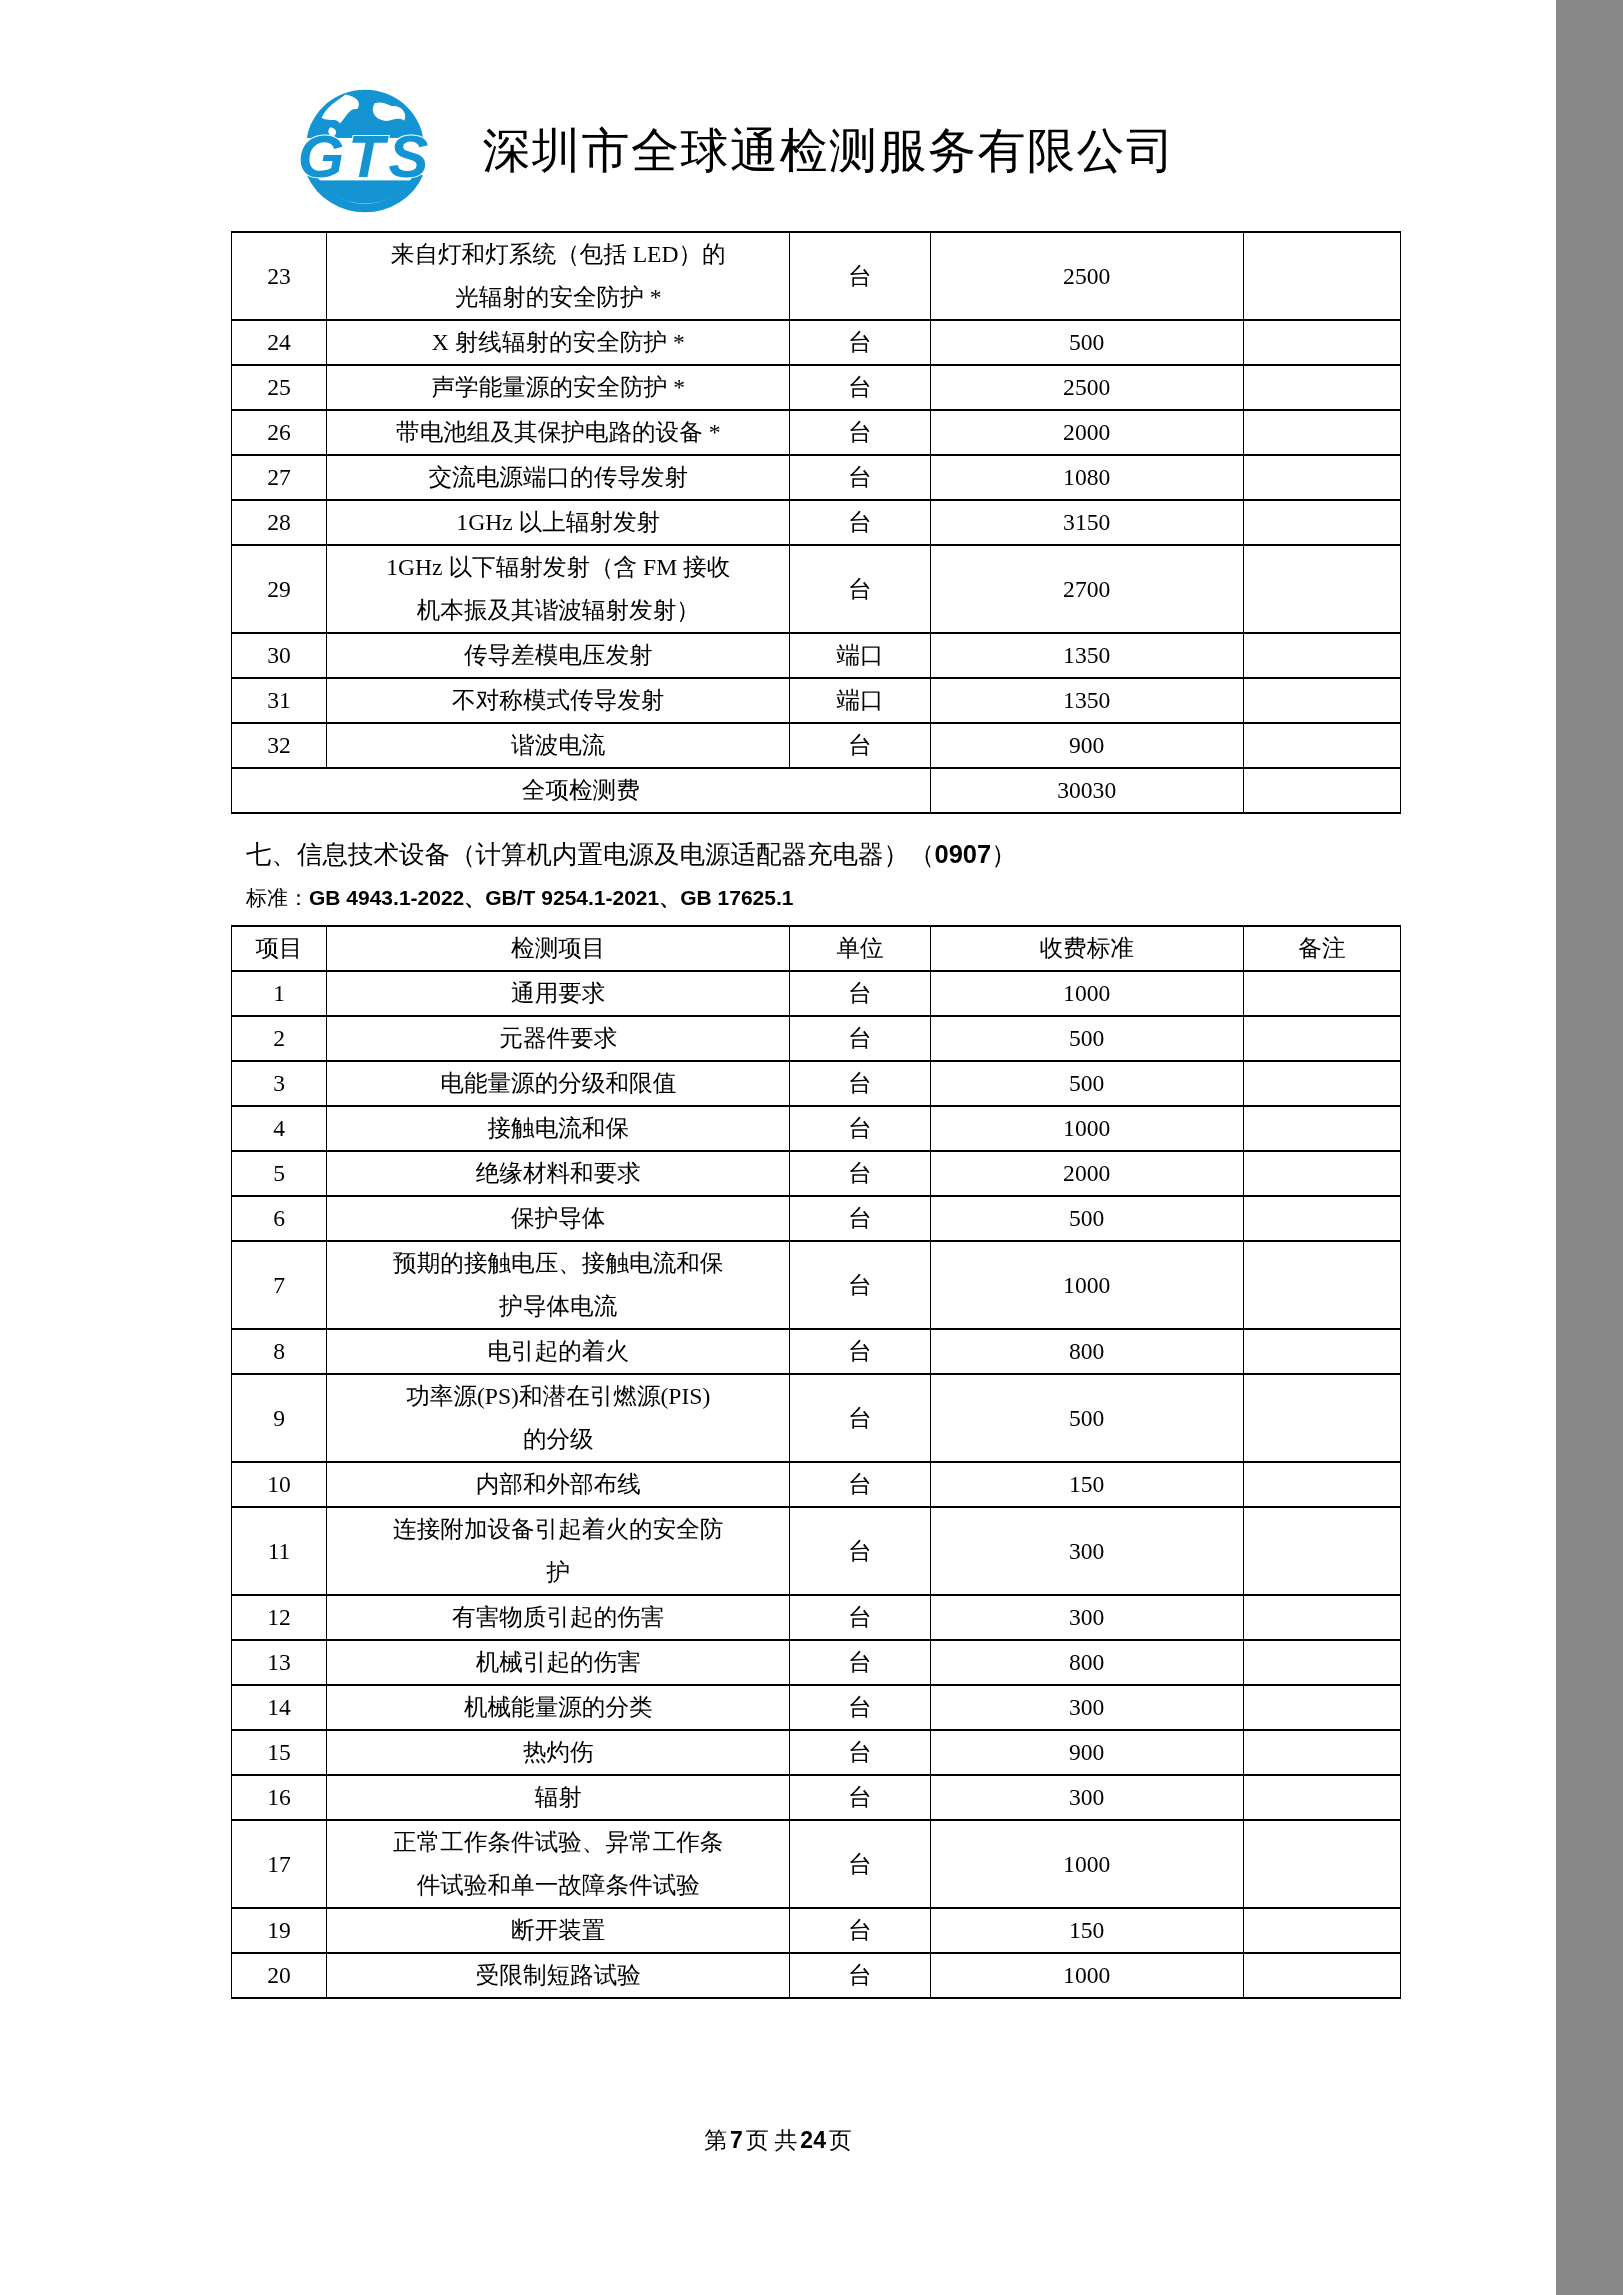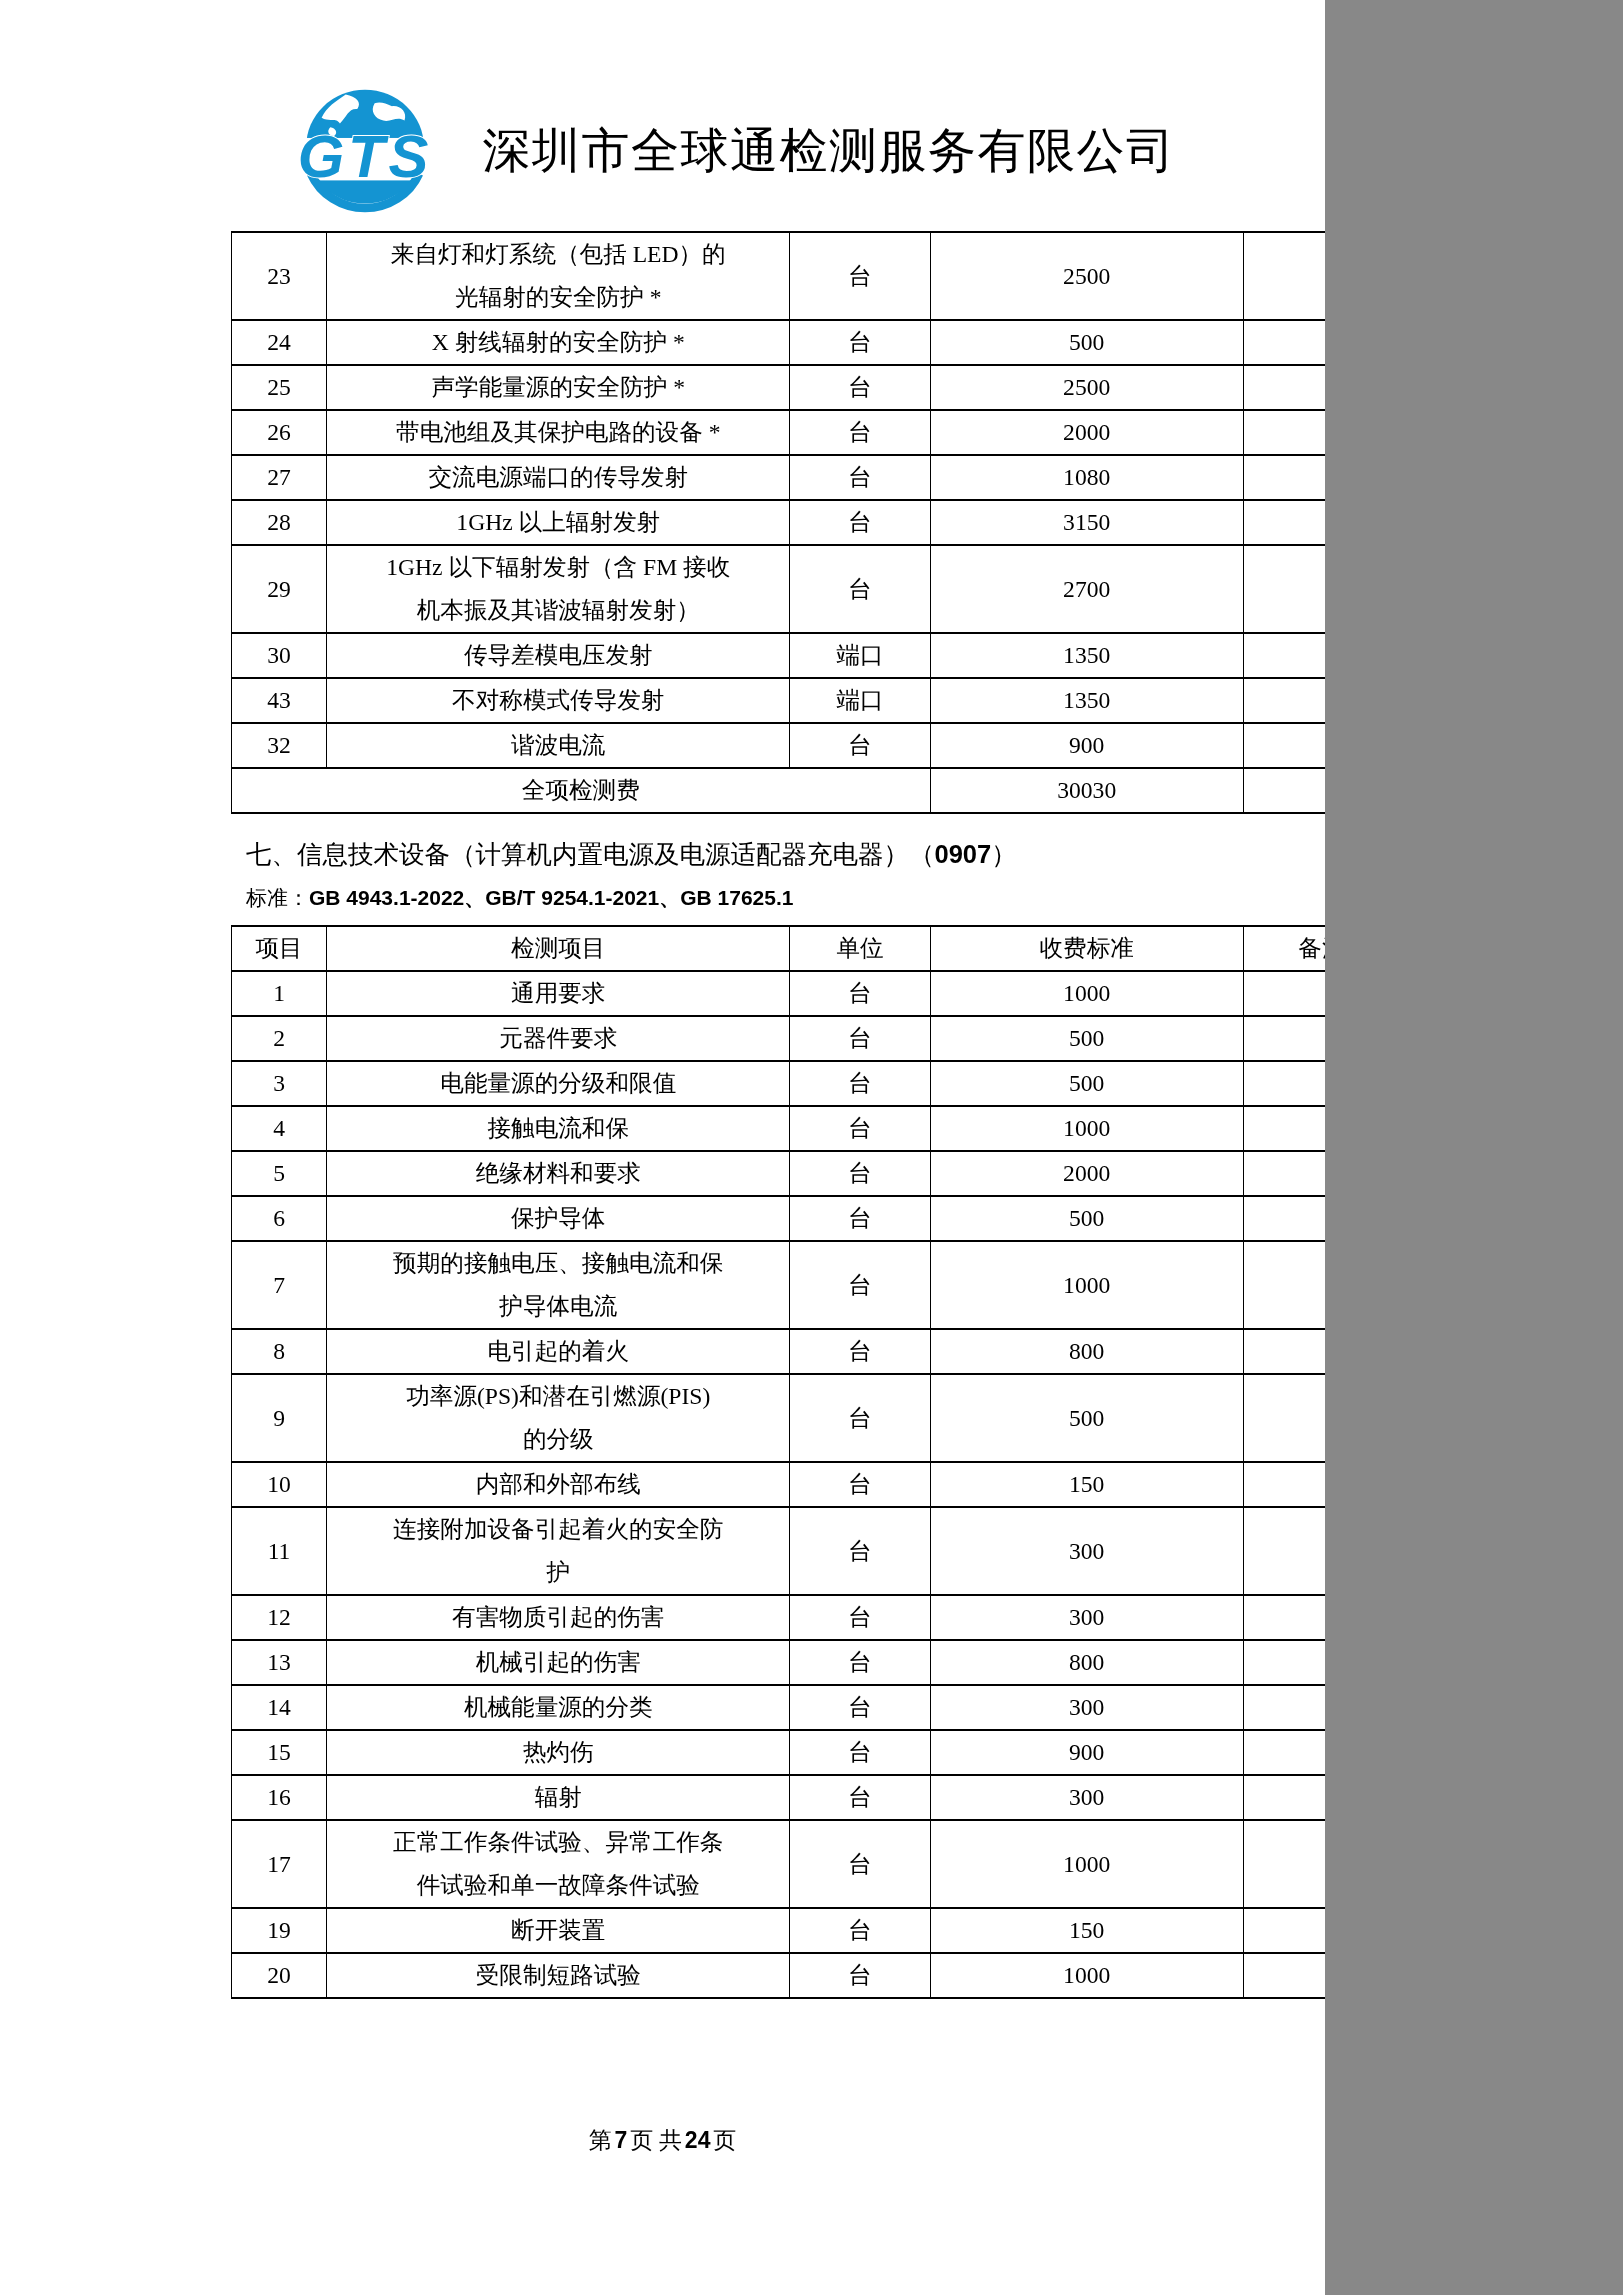--- a/index.html
+++ b/index.html
@@ -1,18 +1,18 @@
 <!DOCTYPE html>
 <html style="font-size:7.9px"><head>
 <meta charset="utf-8">
 <style>
   html,body{margin:0;padding:0;background:#888;}
   .page{
     position:relative;
-    width:1325px;height:2295px;
+    width:1556px;height:2295px;
     background:#ffffff;
     color:#000;
     font-family:"Liberation Serif","DejaVu Serif",serif;
     overflow:hidden;
   }
   
   .header{
     position:absolute;top:83px;left:267px;
     display:flex;align-items:center;gap:19.6px;
   }
@@ -155,21 +155,21 @@
         <td></td>
       </tr>
         <tr>
         <td>30</td>
         <td class="cell-desc">传导差模电压发射</td>
         <td>端口</td>
         <td>1350</td>
         <td></td>
       </tr>
         <tr>
-        <td>43</td>
+        <td>31</td>
         <td class="cell-desc">不对称模式传导发射</td>
         <td>端口</td>
         <td>1350</td>
         <td></td>
       </tr>
         <tr>
         <td>32</td>
         <td class="cell-desc">谐波电流</td>
         <td>台</td>
         <td>900</td>

